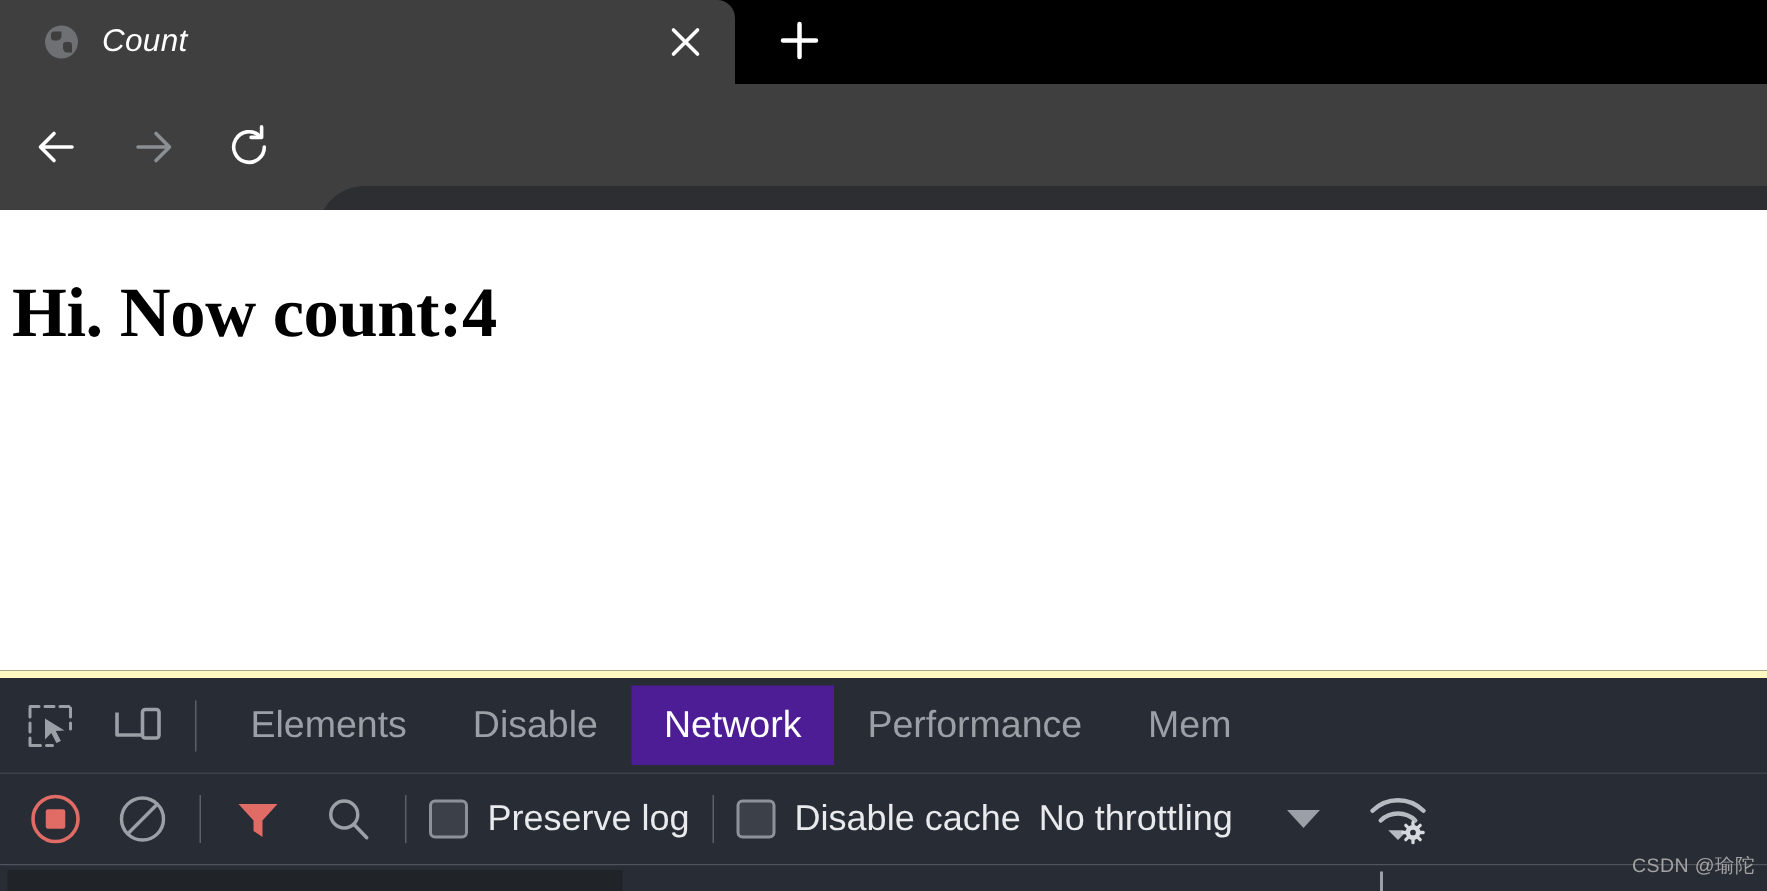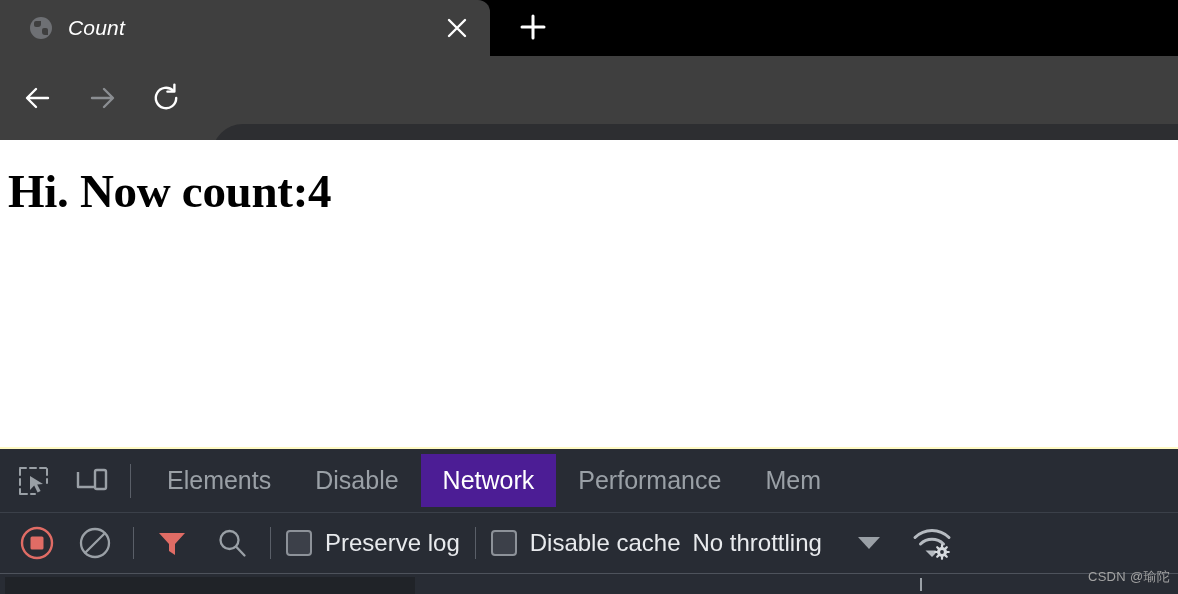--- a/index.html
+++ b/index.html
@@ -78,29 +78,29 @@
   
   .viewport {
     position:absolute; left:0; top:140px; width:1178px; height:307px;
     background:#ffffff;
   }
   .page-heading {
     font-family:"Liberation Serif", serif;
     font-weight:bold;
     font-size:47px;
     color:#000;
-    margin:24px 0 0 8px;
+    margin:42px 0 0 8px;
     letter-spacing:-.3px;
   }
 
   
   .devtools {
     position:absolute; left:0; top:447px; width:1178px; height:147px;
     background:#282c34;
-    border-top:2px solid #fef9c3;
+    border-top:5px solid #fef9c3;
   }
   .dt-tabbar {
     position:relative; height:64px; width:100%;
     background:#282c34;
     display:flex; align-items:center;
     border-bottom:1px solid #3b4049;
   }
   .dt-iconbtn {
     width:48px; height:48px; margin-left:10px;
     display:flex; align-items:center; justify-content:center;

